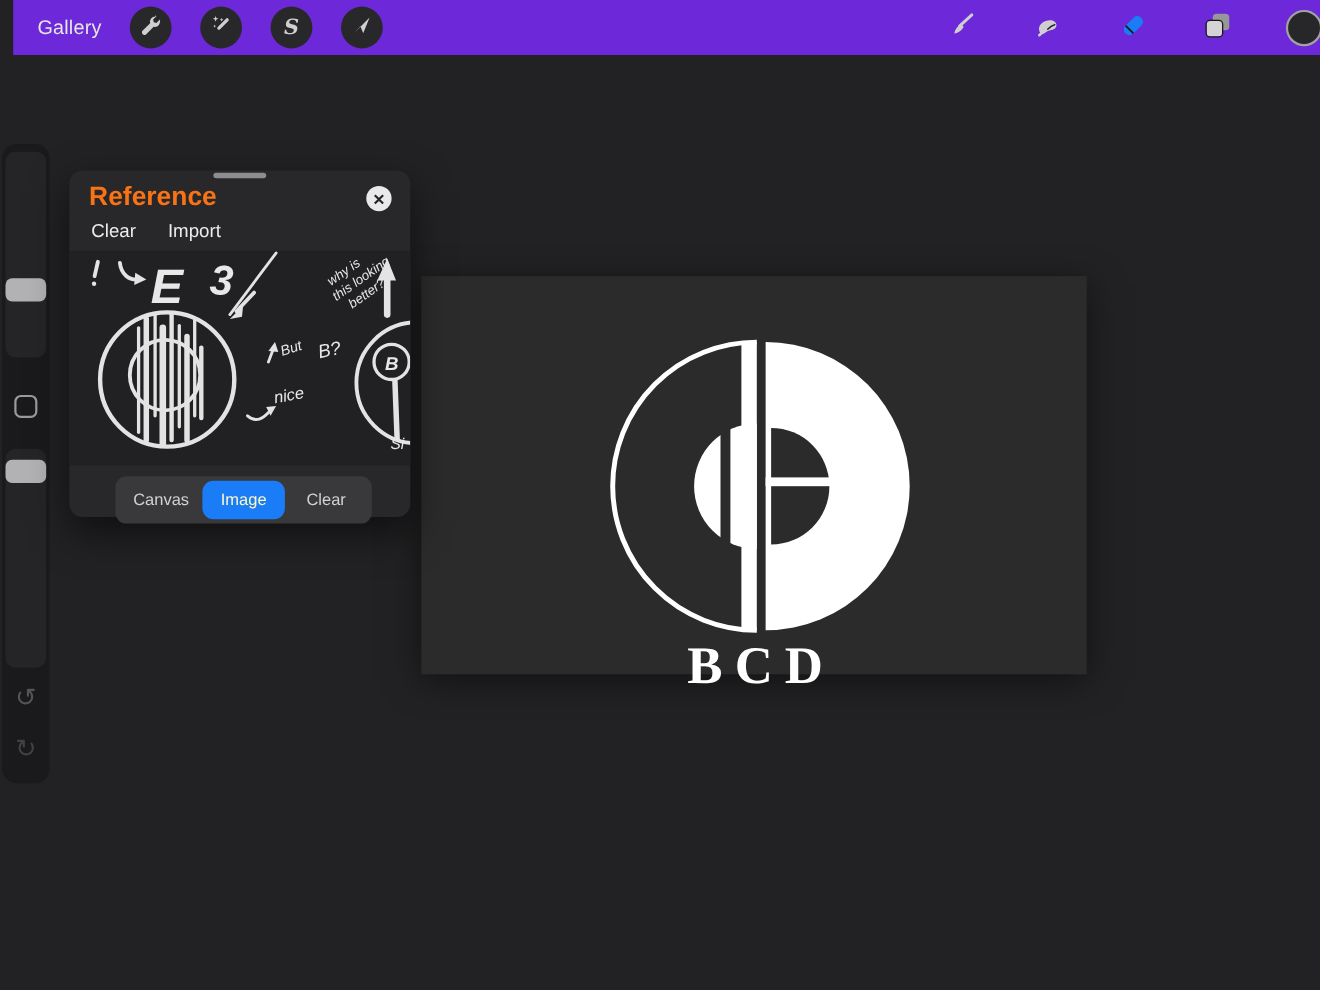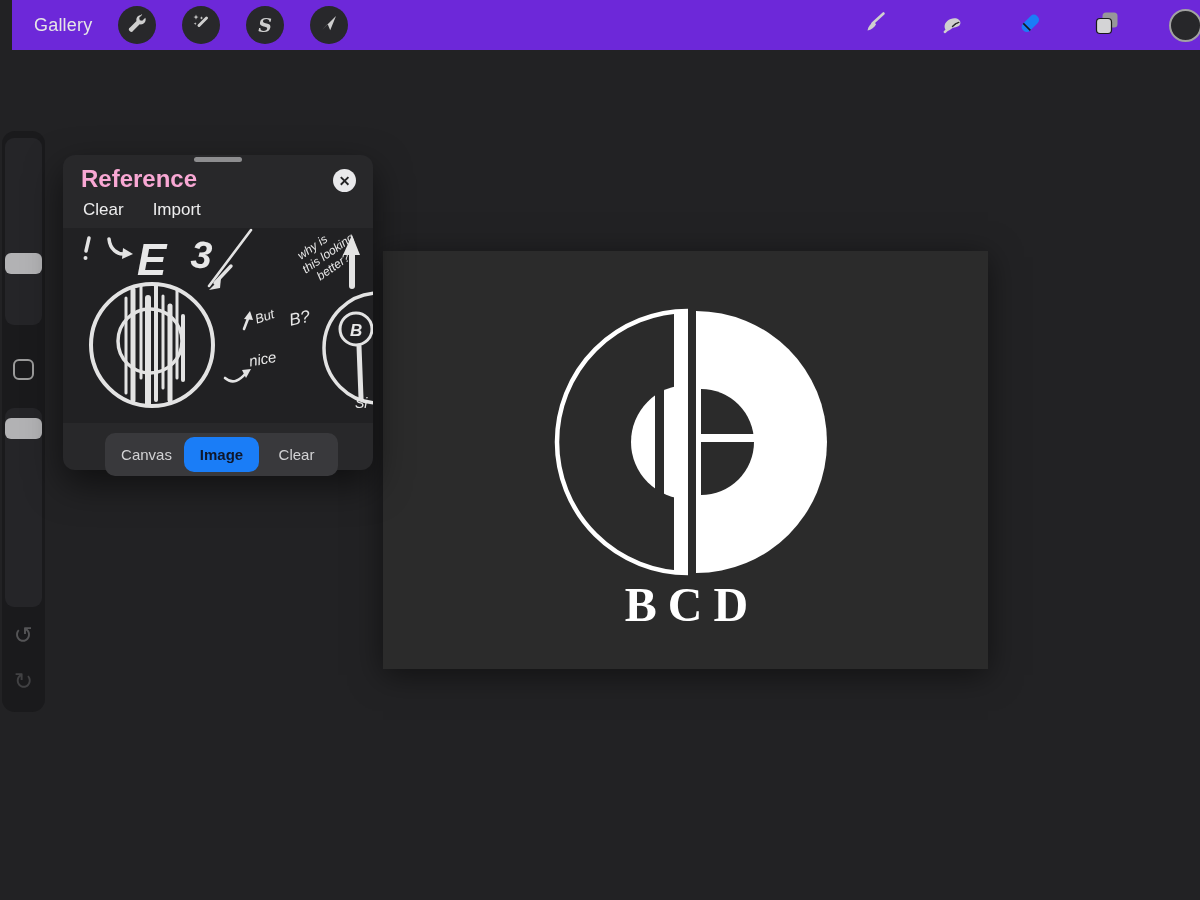--- a/index.html
+++ b/index.html
@@ -63,21 +63,21 @@
   .refpanel{
     position:absolute;left:63px;top:155px;width:310px;height:315px;
     background:#28282a;border-radius:12px;z-index:25;
     box-shadow:0 14px 36px rgba(0,0,0,0.55);
   }
   .drag-handle{
     position:absolute;left:50%;top:2px;transform:translateX(-50%);
     width:48px;height:5px;border-radius:3px;background:#8d8d8f;
   }
   .ref-title{
-    position:absolute;left:18px;top:10px;color:#f9a8d4;font-size:24px;font-weight:bold;
+    position:absolute;left:18px;top:10px;color:#f97316;font-size:24px;font-weight:bold;
   }
   .ref-close{
     position:absolute;right:17px;top:14px;width:23px;height:23px;border-radius:50%;
     background:#e9e9eb;color:#232325;display:flex;align-items:center;justify-content:center;
     font-size:14px;font-weight:bold;line-height:1;
   }
   .ref-actions{
     position:absolute;left:20px;top:45px;display:flex;gap:29px;
     color:#ededee;font-size:17px;
   }
@@ -86,24 +86,24 @@
     background:#212123;overflow:hidden;
   }
   .ref-tabs{
     position:absolute;left:42px;top:278px;width:225px;height:35px;
     background:#39393c;border-radius:10px;display:flex;align-items:center;padding:4px;
   }
   .ref-tab{
     flex:1;height:35px;display:flex;align-items:center;justify-content:center;
     color:#d2d2d4;font-size:15px;border-radius:10px;
   }
-  .ref-tab.active{background:var(--accent);color:#0f172a;font-weight:700;}
+  .ref-tab.active{background:var(--accent);color:#fef9c3;font-weight:400;}
   
   .canvas{
-    position:absolute;left:383px;top:251px;width:605px;height:418px;
+    position:absolute;left:383px;top:251px;width:605px;height:362px;
     background:#2b2b2b;z-index:10;
     box-shadow:0 6px 30px rgba(0,0,0,0.5);
   }
   .chalk{stroke:#e3e3e3;fill:none;stroke-linecap:round;}
   .chalktxt{fill:#e8e8e8;font-family:"Liberation Sans",sans-serif;font-style:italic;}
 </style>
 </head>
 <body>
 
 <div id="app" class="grid-bg">

